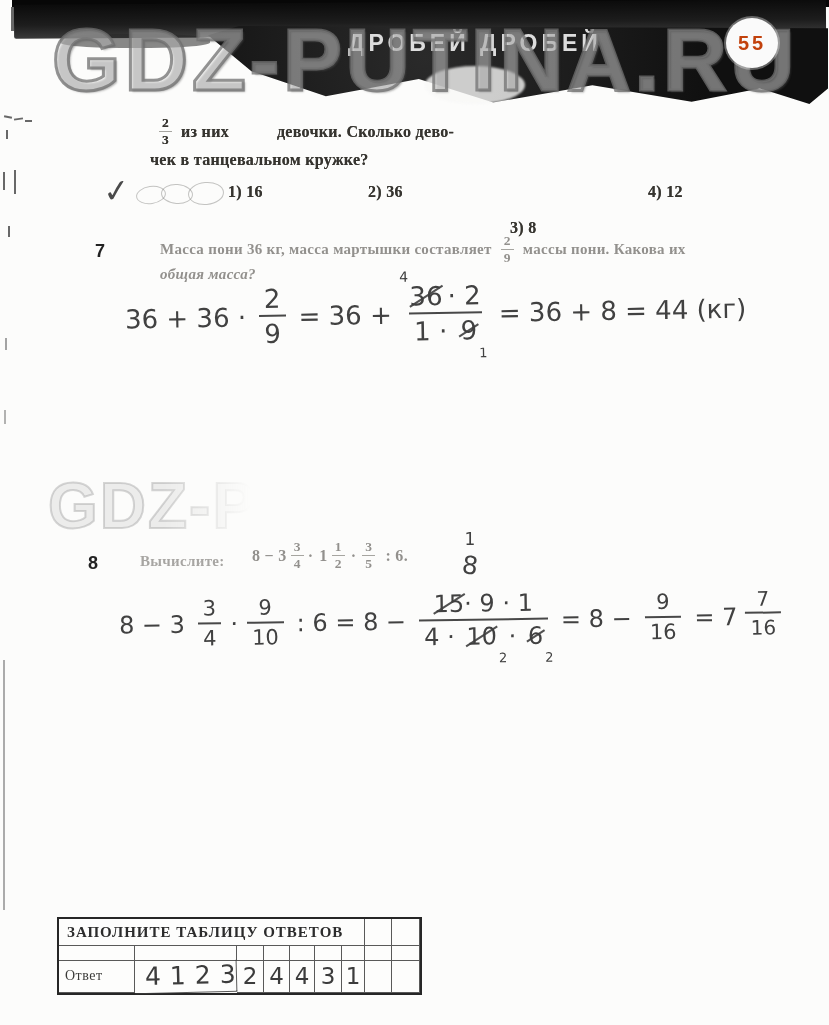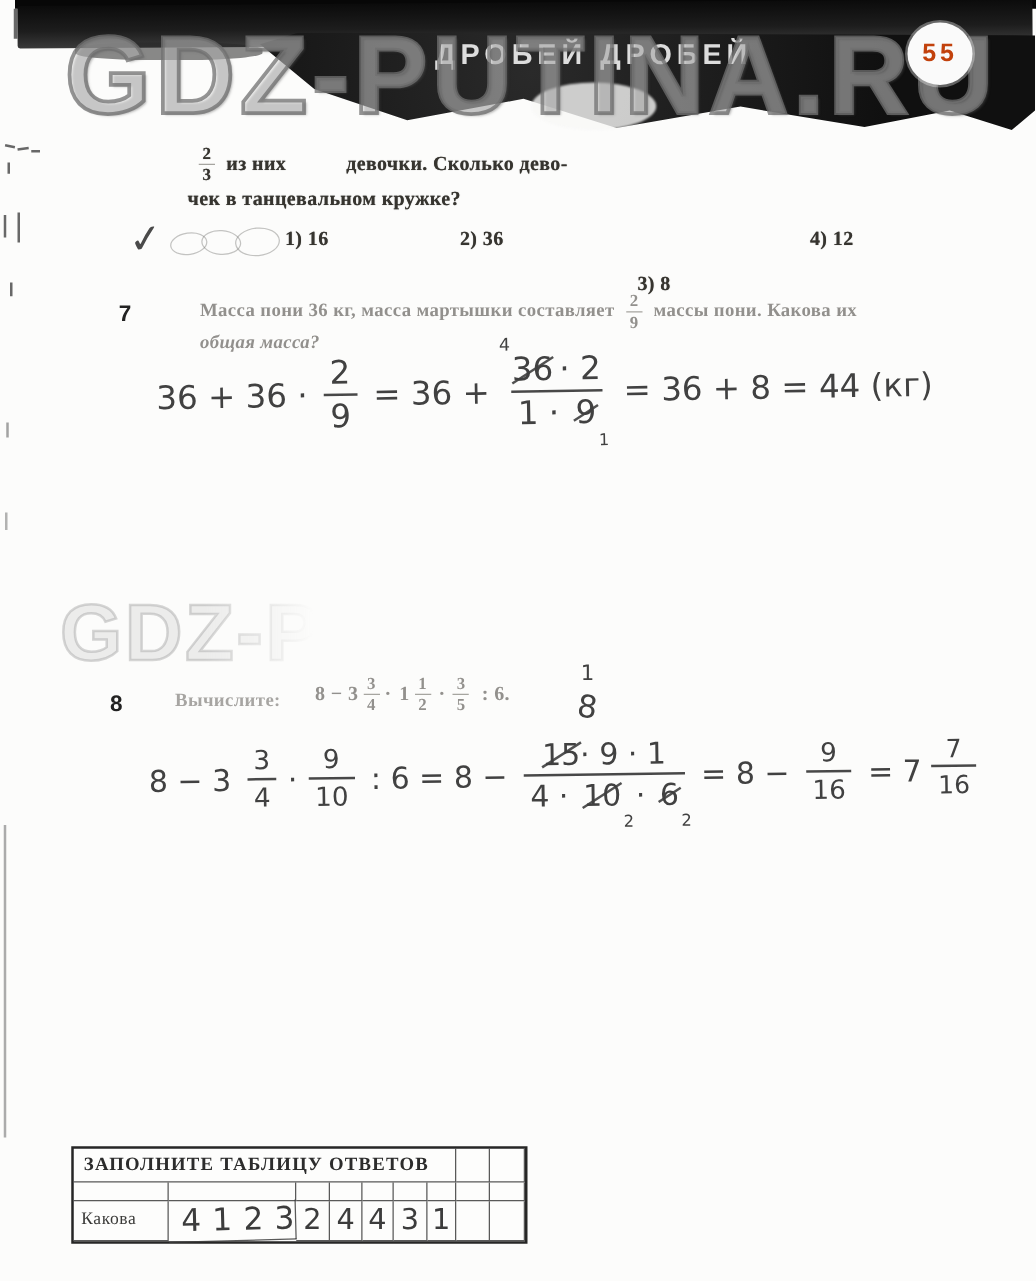--- a/index.html
+++ b/index.html
@@ -238,21 +238,21 @@
     <div></div>
     <div></div>
     <div></div>
     <div></div>
     <div></div>
     <div></div>
     <div></div>
     <div></div>
     <div></div>
 
-    <div class="tbl-label">Какова</div>
+    <div class="tbl-label">Ответ</div>
     <div class="hand-wide">4123</div>
     <div class="hand-digit">2</div>
     <div class="hand-digit">4</div>
     <div class="hand-digit">4</div>
     <div class="hand-digit">3</div>
     <div class="hand-digit">1</div>
     <div class="hand-digit"></div>
     <div class="hand-digit"></div>
   </div>
 

